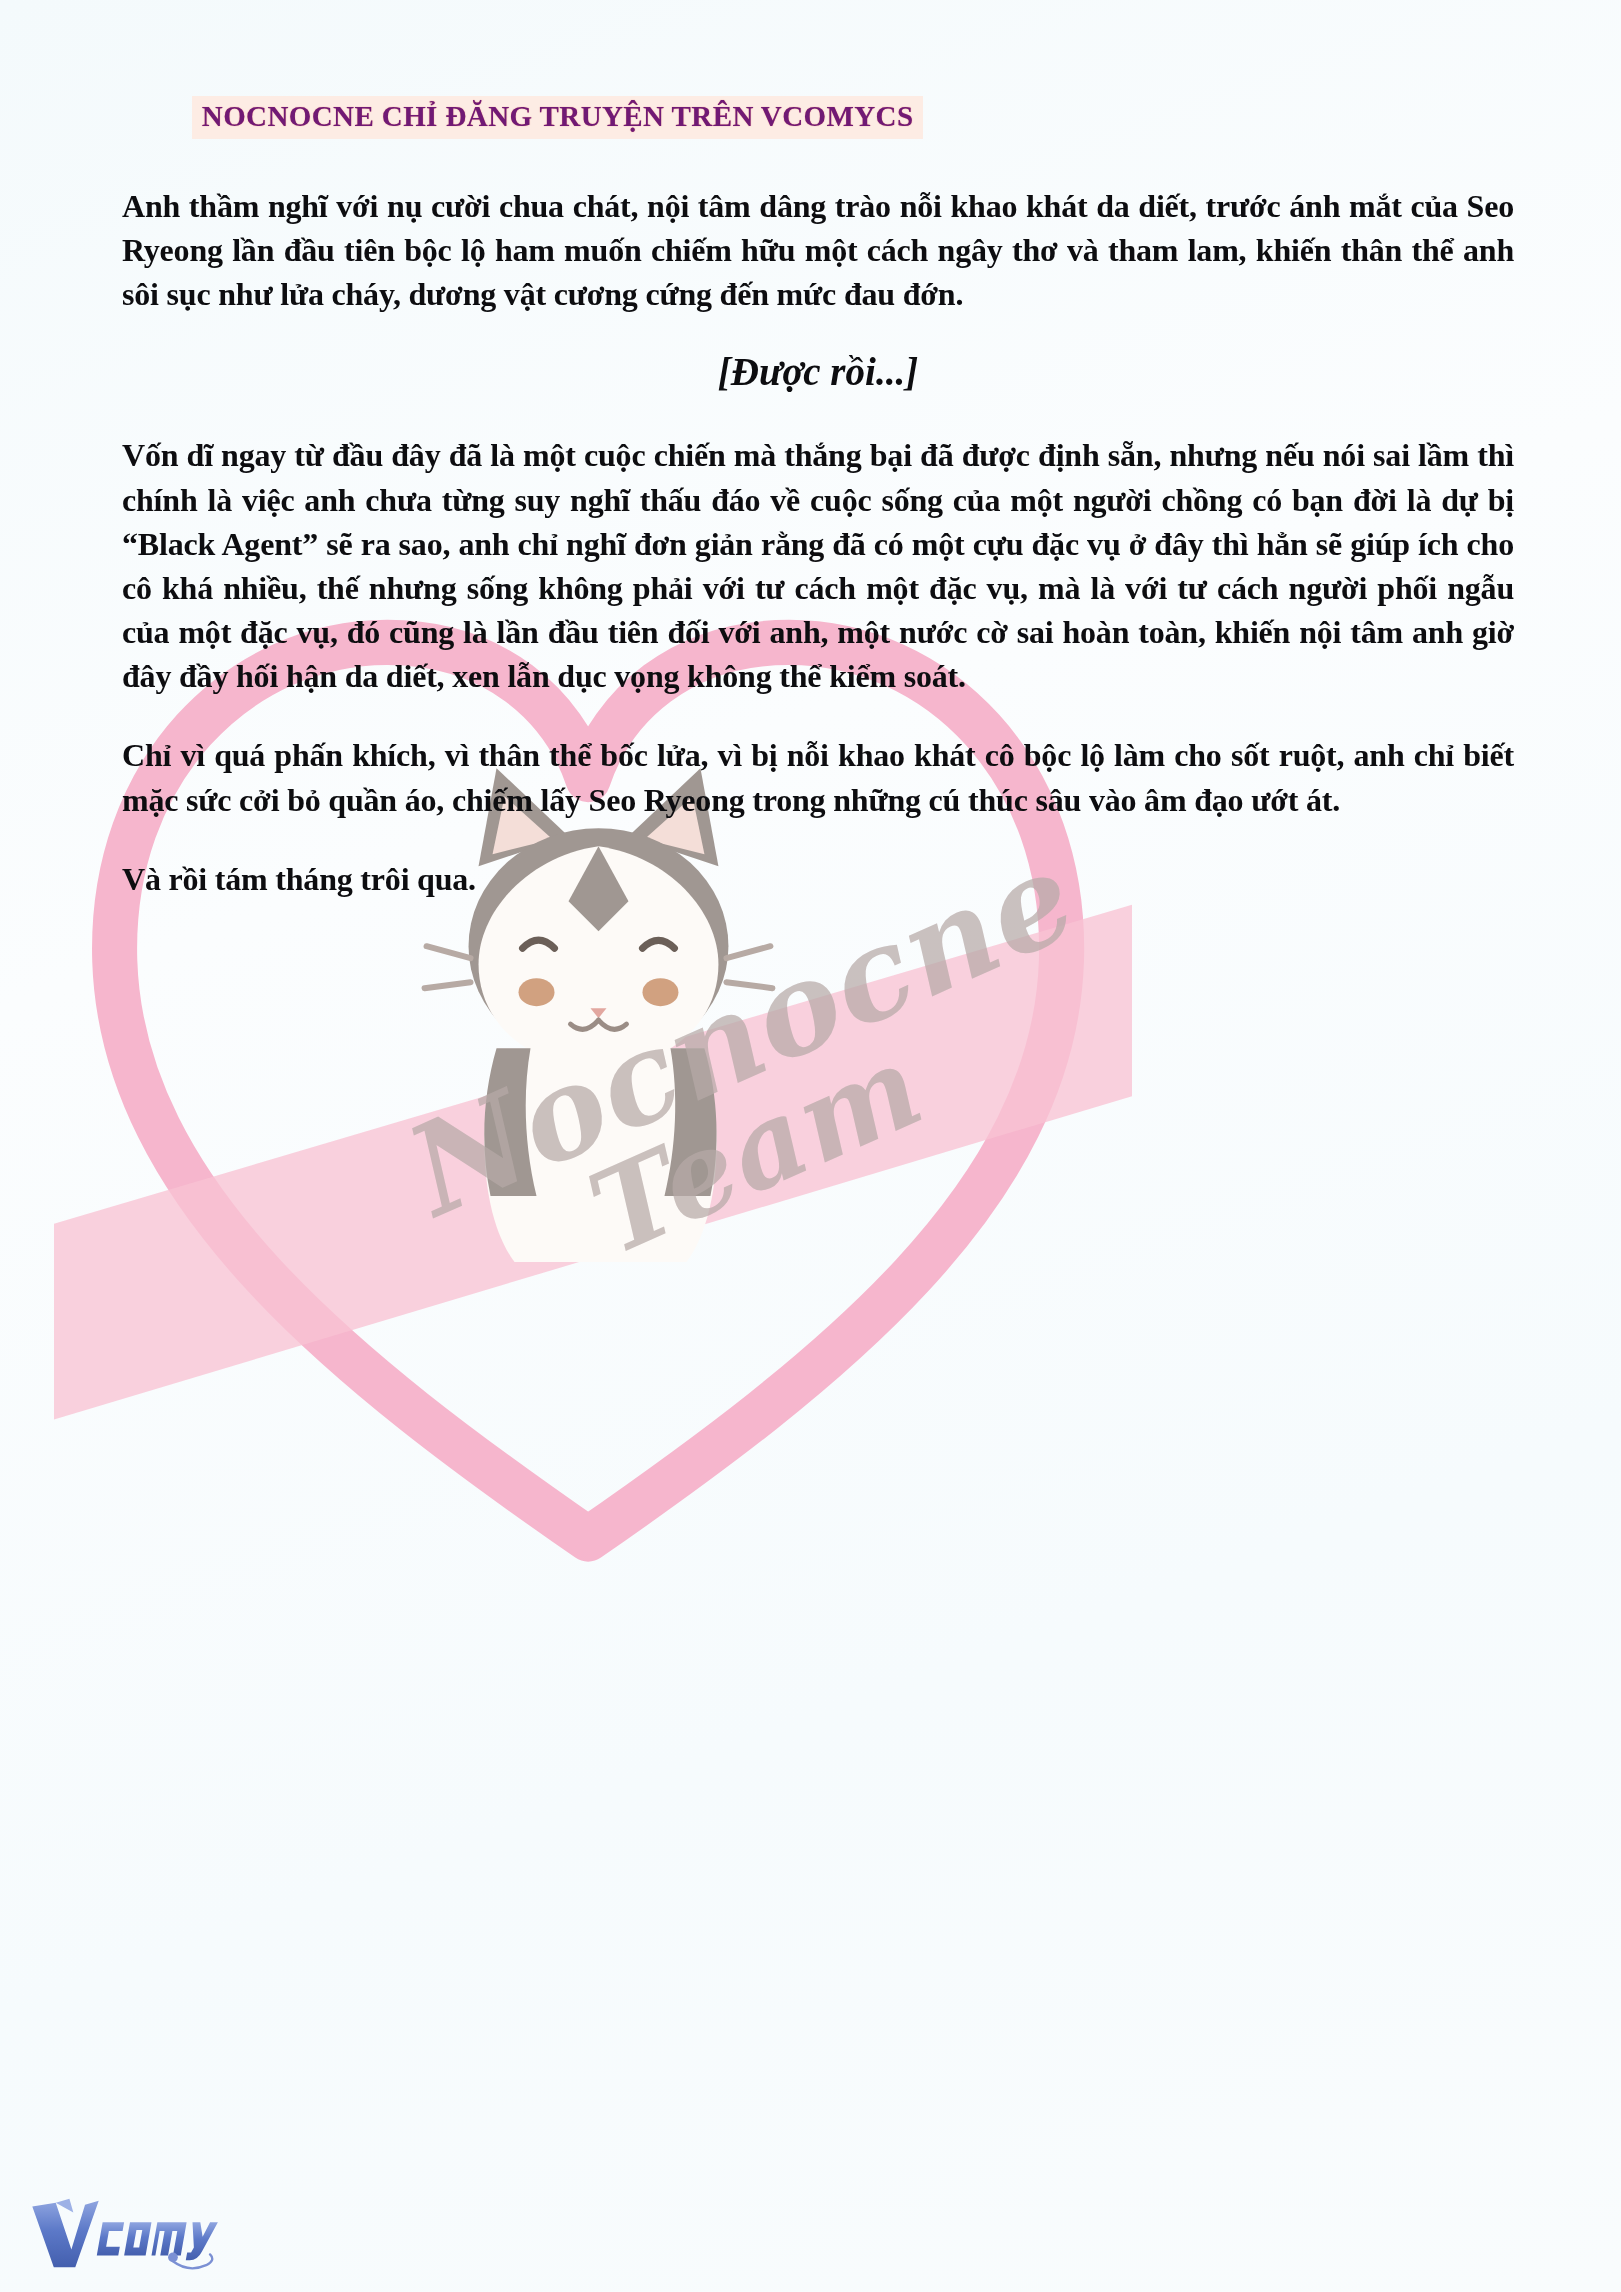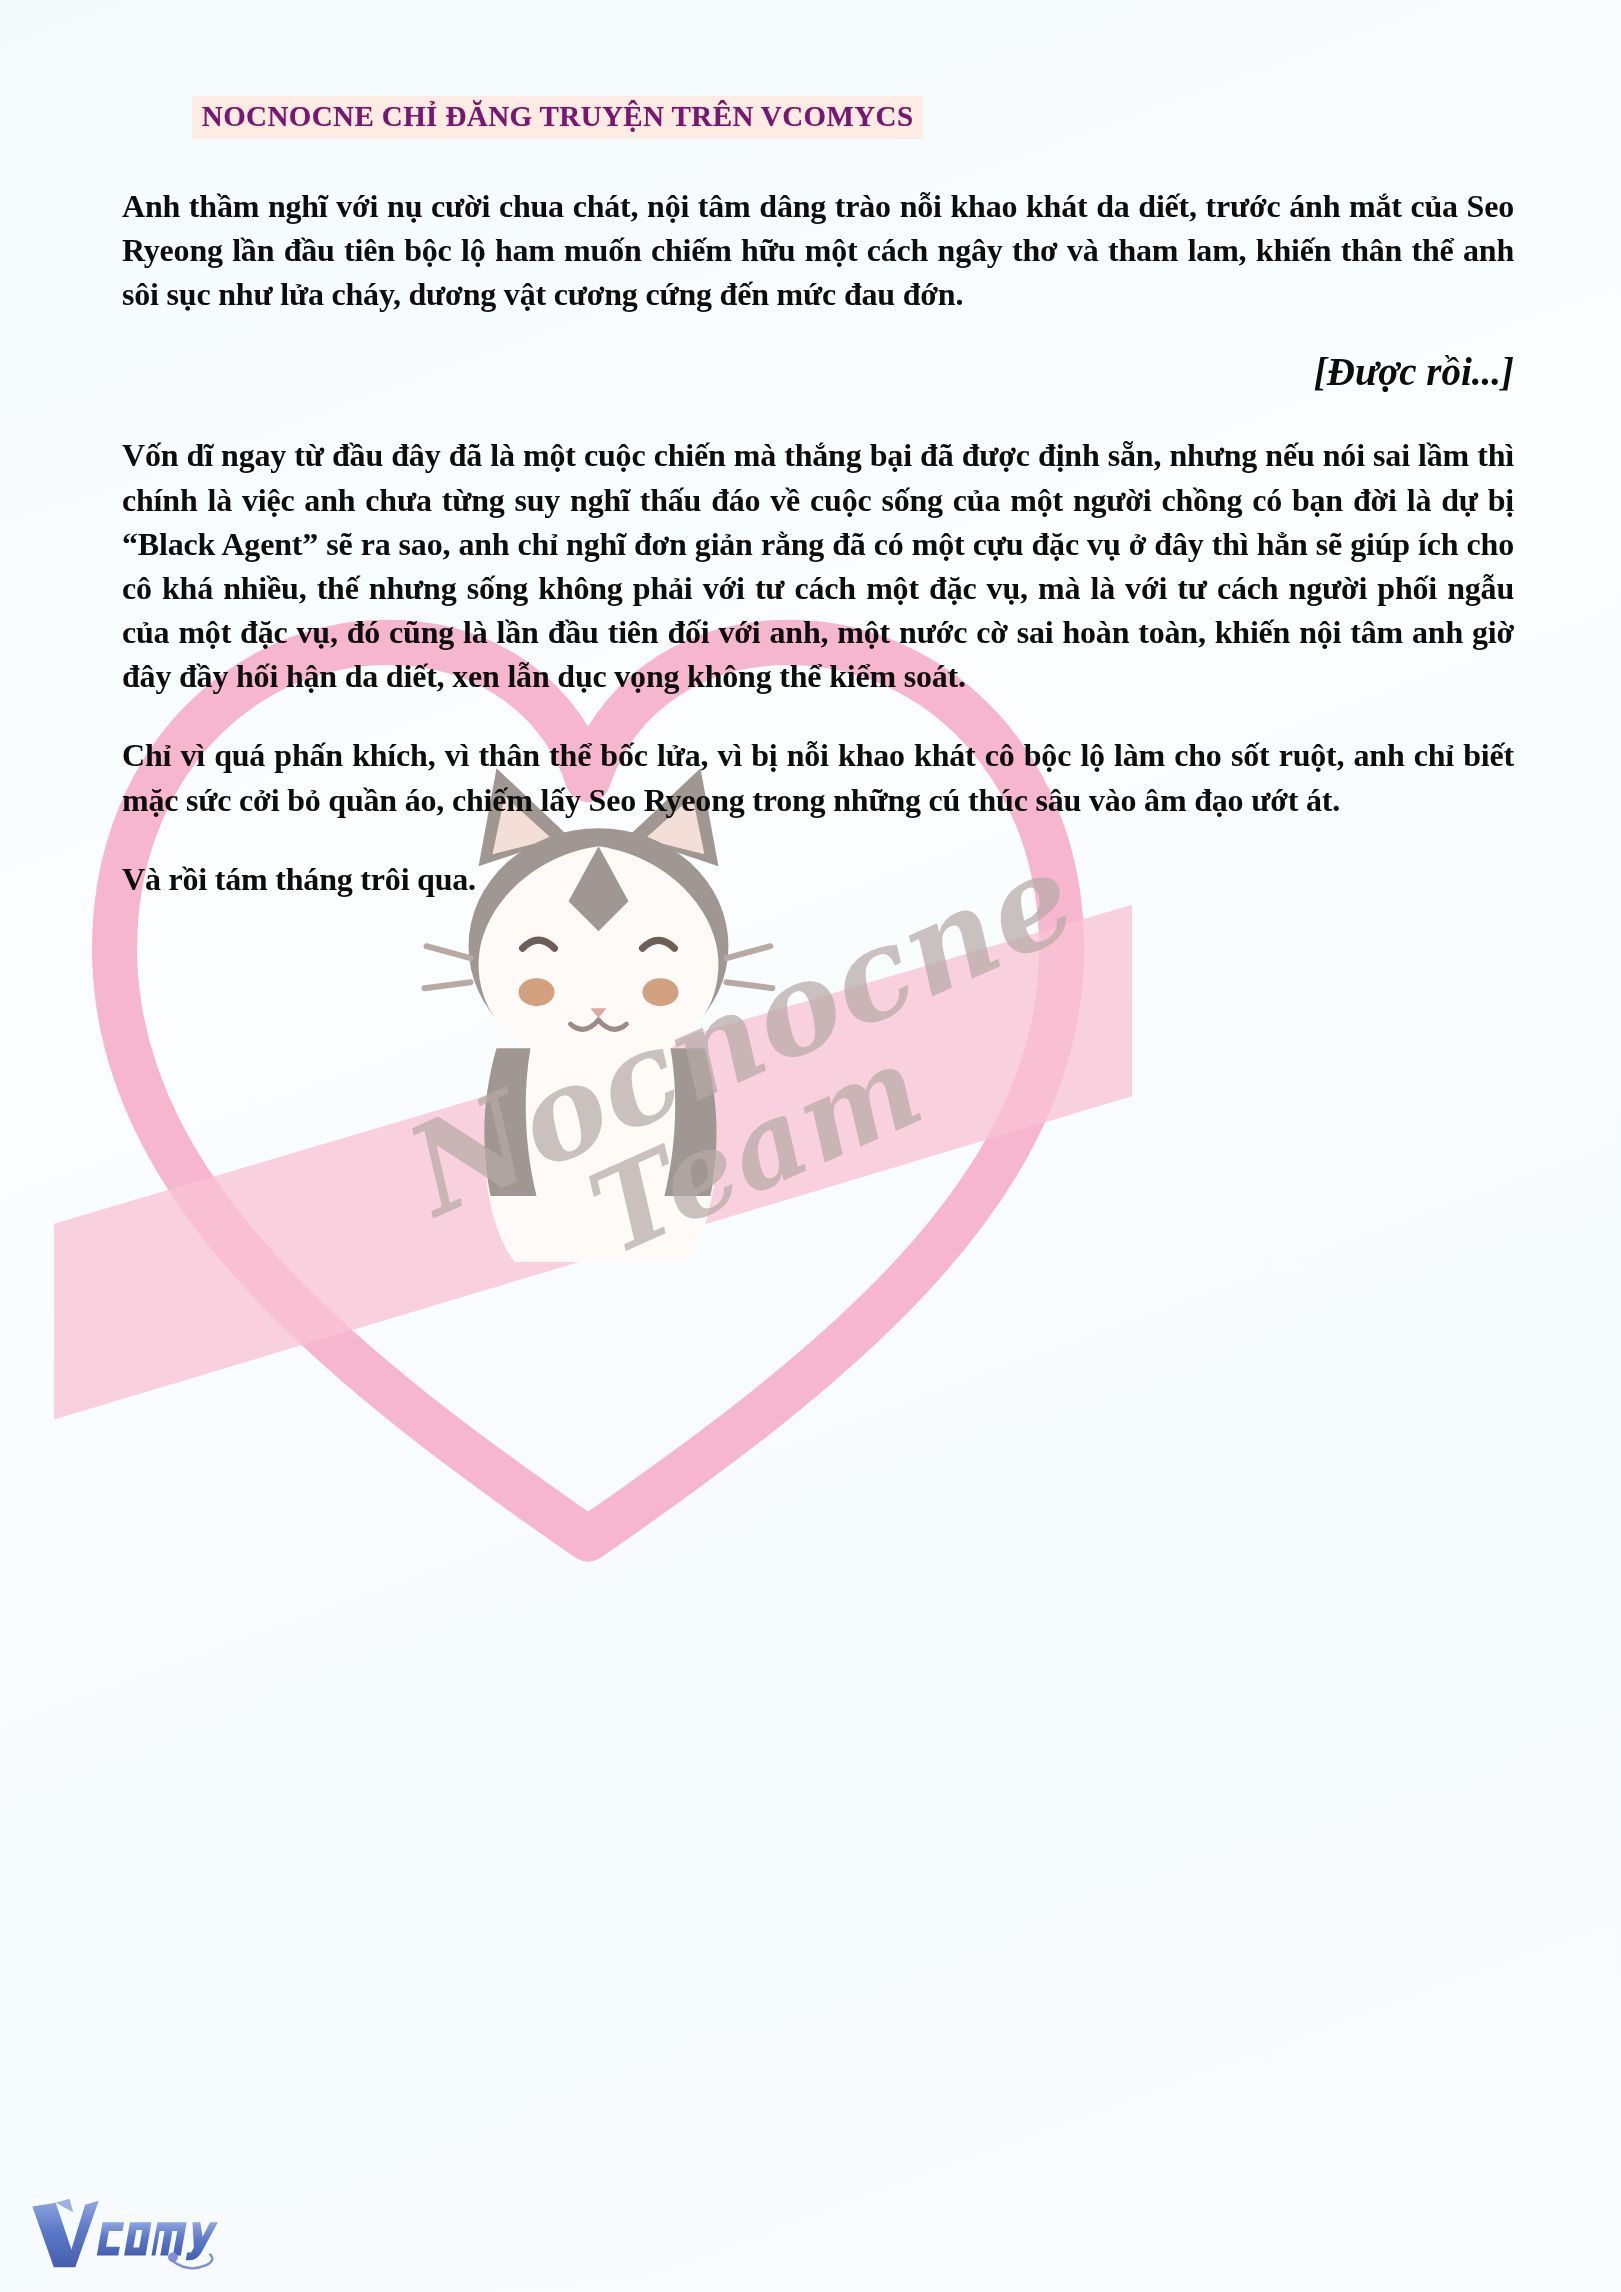--- a/index.html
+++ b/index.html
@@ -110,21 +110,21 @@
   }
   .para.tight {
     margin-bottom: 33px;
   }
   .para-bracket {
     font-style: italic;
     font-weight: 700;
     font-size: 39px;
     margin: 0 0 39px 0;
     color: #0d0d10;
-    text-align: right;
+    text-align: center;
     font-family: "Liberation Serif", "DejaVu Serif", serif;
   }
   .para-last {
     margin-bottom: 0;
   }
 
   
   .footer-logo {
     position: absolute;
     left: 25.5px;

